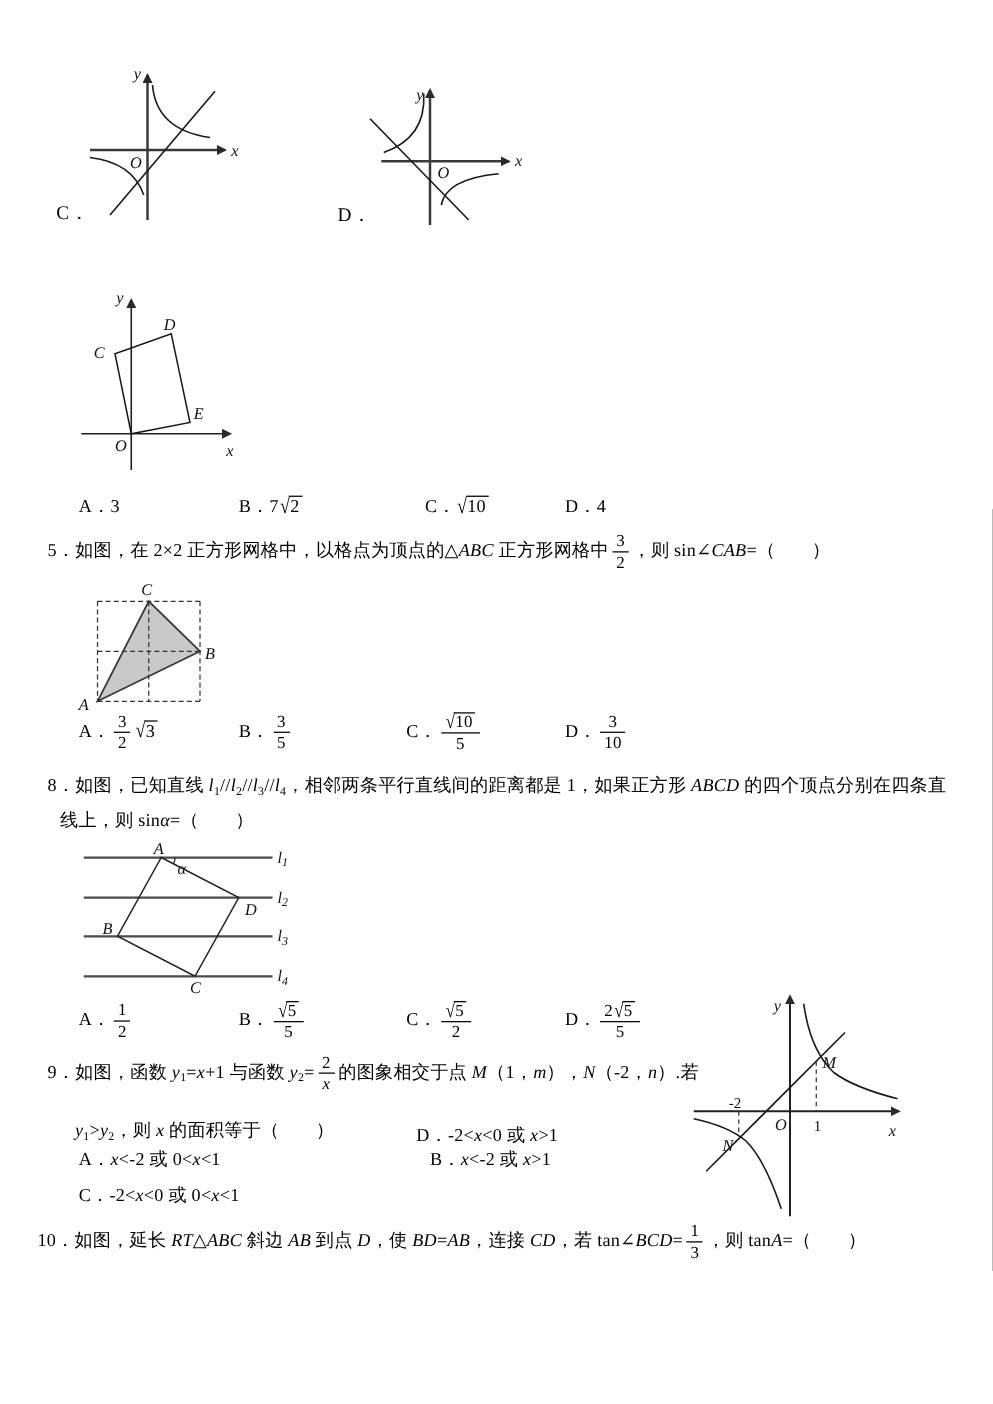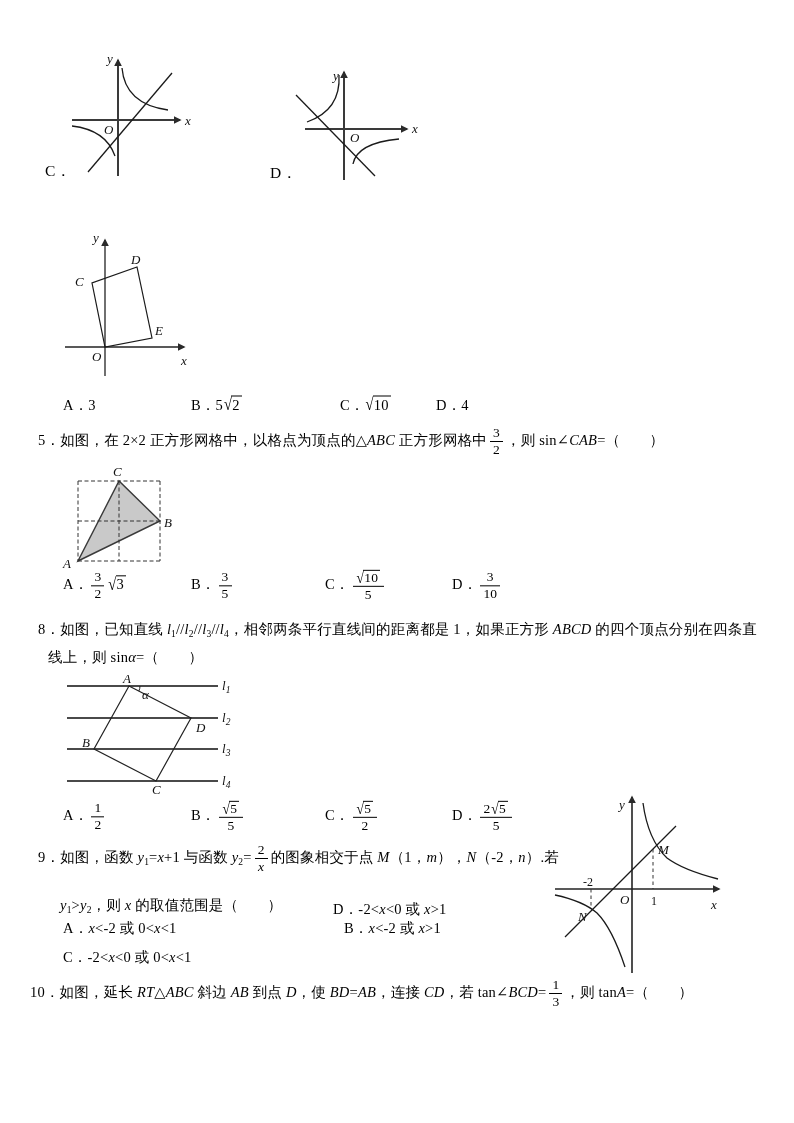--- a/index.html
+++ b/index.html
@@ -75,23 +75,23 @@
     <polygon points="32,55 45,119 92,110 77,39" fill="none" stroke="#1a1a1a" stroke-width="1.2"></polygon>
     <text class="flb" x="33" y="14">y</text>
     <text class="flb" x="121" y="137">x</text>
     <text class="flb" x="32" y="133">O</text>
     <text class="flb" x="15" y="58">C</text>
     <text class="flb" x="71" y="36">D</text>
     <text class="flb" x="95" y="107">E</text>
   </svg>
 
   <div class="opt" style="left:63px;top:405px"><span>A．3</span></div>
-  <div class="opt" style="left:191px;top:405px"><span>B．5</span><span class="sqrt"><span class="rad">√</span><span class="rdc">2</span></span></div>
+  <div class="opt" style="left:191px;top:405px"><span>B．7</span><span class="sqrt"><span class="rad">√</span><span class="rdc">2</span></span></div>
   <div class="opt" style="left:340px;top:405px"><span>C．</span><span class="sqrt"><span class="rad">√</span><span class="rdc">10</span></span></div>
-  <div class="opt" style="left:436px;top:405px"><span>D．4</span></div>
+  <div class="opt" style="left:452px;top:405px"><span>D．4</span></div>
 
   <div class="line" style="left:38px;top:426px"><span>5．如图，在 2×2 正方形网格中，以格点为顶点的△</span><span class="mi">ABC</span><span> 正方形网格中</span><span class="frac"><span class="fnum"><span>3</span></span><span class="fden"><span>2</span></span></span><span>，则 sin∠</span><span class="mi">CAB</span><span>=（　　）</span></div>
 
   <svg class="fig" style="left:55px;top:465px" width="150" height="110" viewBox="0 0 150 110">
     <polygon points="23,96 105,56 64,16" fill="#c9c9c9" stroke="#3a3a3a" stroke-width="1.4"></polygon>
     <g stroke="#333" stroke-width="1" stroke-dasharray="4,2.5" fill="none">
       <line x1="23" y1="16" x2="105" y2="16"></line>
       <line x1="23" y1="56" x2="105" y2="56"></line>
       <line x1="23" y1="96" x2="105" y2="96"></line>
       <line x1="23" y1="16" x2="23" y2="96"></line>
@@ -130,21 +130,21 @@
     <text class="flb" x="162" y="81"><tspan>l</tspan><tspan class="fsub" dy="3">3</tspan></text>
     <text class="flb" x="162" y="113"><tspan>l</tspan><tspan class="fsub" dy="3">4</tspan></text>
   </svg>
 
   <div class="opt" style="left:63px;top:817px"><span>A．</span><span class="frac"><span class="fnum"><span>1</span></span><span class="fden"><span>2</span></span></span></div>
   <div class="opt" style="left:191px;top:817px"><span>B．</span><span class="frac"><span class="fnum"><span class="sqrt"><span class="rad">√</span><span class="rdc">5</span></span></span><span class="fden"><span>5</span></span></span></div>
   <div class="opt" style="left:325px;top:817px"><span>C．</span><span class="frac"><span class="fnum"><span class="sqrt"><span class="rad">√</span><span class="rdc">5</span></span></span><span class="fden"><span>2</span></span></span></div>
   <div class="opt" style="left:452px;top:817px"><span>D．</span><span class="frac"><span class="fnum"><span>2</span><span class="sqrt"><span class="rad">√</span><span class="rdc">5</span></span></span><span class="fden"><span>5</span></span></span></div>
 
   <div class="line" style="left:38px;top:843px"><span>9．如图，函数 </span><span class="mi">y</span><span class="sub">1</span><span>=</span><span class="mi">x</span><span>+1 与函数 </span><span class="mi">y</span><span class="sub">2</span><span>=</span><span class="frac"><span class="fnum"><span>2</span></span><span class="fden"><span class="mi">x</span></span></span><span>的图象相交于点 </span><span class="mi">M</span><span>（1，</span><span class="mi">m</span><span>），</span><span class="mi">N</span><span>（-2，</span><span class="mi">n</span><span>）.若</span></div>
-  <div class="line" style="left:60px;top:896px"><span class="mi">y</span><span class="sub">1</span><span>&gt;</span><span class="mi">y</span><span class="sub">2</span><span>，则 </span><span class="mi">x</span><span> 的取值范围是（　　）</span></div>
+  <div class="line" style="left:60px;top:896px"><span class="mi">y</span><span class="sub">1</span><span>&gt;</span><span class="mi">y</span><span class="sub">2</span><span>，则 </span><span class="mi">x</span><span> 的面积等于（　　）</span></div>
 
   <svg class="fig" style="left:555px;top:785px" width="180" height="195" viewBox="0 0 180 195">
     <line x1="77" y1="188" x2="77" y2="12" stroke="#222" stroke-width="1.6" marker-end="url(#arr)"></line>
     <line x1="0" y1="104" x2="164" y2="104" stroke="#222" stroke-width="1.6" marker-end="url(#arr)"></line>
     <line x1="10" y1="152" x2="121" y2="41" stroke="#1a1a1a" stroke-width="1.3"></line>
     <path d="M88,18 Q93,55 112,73 Q128,85 163,94" fill="none" stroke="#1a1a1a" stroke-width="1.3"></path>
     <path d="M0,110 Q28,116 42,128 Q57,143 70,182" fill="none" stroke="#1a1a1a" stroke-width="1.3"></path>
     <line x1="98" y1="64" x2="98" y2="104" stroke="#333" stroke-width="1" stroke-dasharray="3.5,3"></line>
     <line x1="36" y1="104" x2="36" y2="124" stroke="#333" stroke-width="1" stroke-dasharray="3.5,3"></line>
     <text class="flb" x="64" y="24">y</text>

